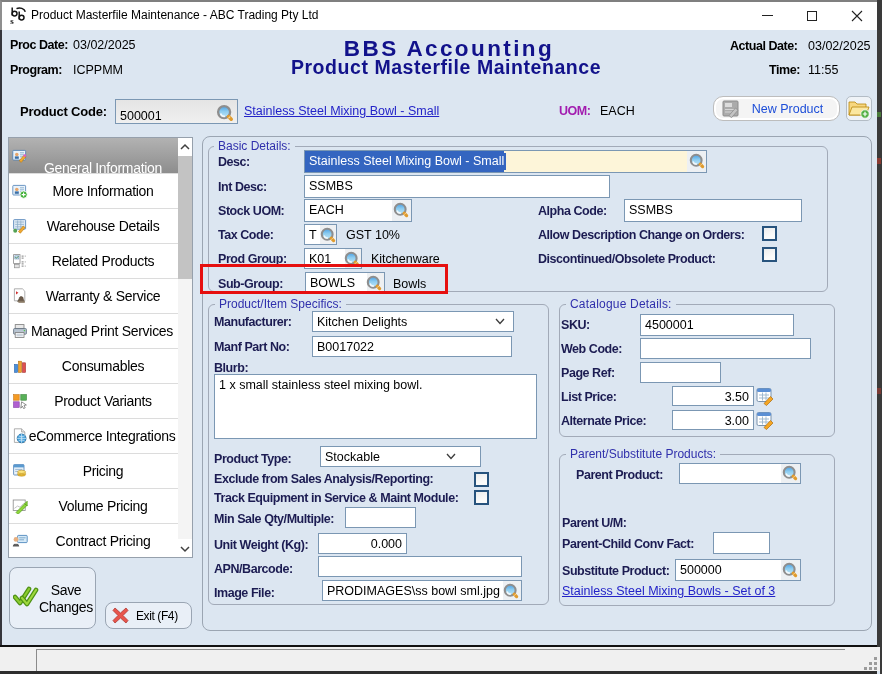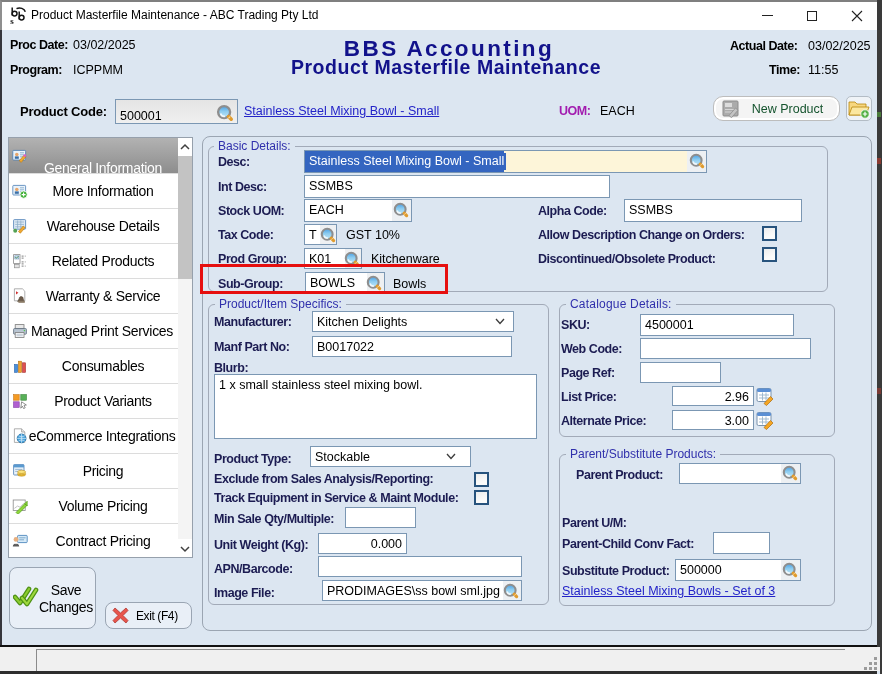--- a/index.html
+++ b/index.html
@@ -80,21 +80,21 @@
 <div class="abs lbl" style="left:559px;top:104px;color:#a21caf;">UOM:</div>
 <div class="abs val" style="left:600px;top:104px;">EACH</div>
 
 <div class="abs" style="left:713px;top:96px;width:127px;height:25px;border:1px solid #bdbdbd;border-radius:10px;background:#f4f4f4;box-shadow:inset 0 0 0 2px #fff;"></div>
 <svg class="abs" style="left:722px;top:100px;" width="18" height="18" viewBox="0 0 18 18">
  <rect x="1" y="1" width="15" height="15" rx="1" fill="#ababab" stroke="#8d8d8d"></rect>
  <rect x="3" y="3" width="7" height="4" fill="#dcdcdc"></rect>
  <path d="M3,9.5 h10 M3,12 h10" stroke="#d6d6d6" stroke-width="1.2"></path>
  <path d="M7,15.5 L13.5,8 L16,10.2 L9.5,17.7 z" fill="#c4c4c4" stroke="#8d8d8d" stroke-width="0.8"></path>
 </svg>
-<div class="abs" style="left:740px;top:102px;width:95px;text-align:center;font-size:12.5px;color:#14532d;">New Product</div>
+<div class="abs" style="left:740px;top:102px;width:95px;text-align:center;font-size:12.5px;color:#1d4ed8;">New Product</div>
 
 <div class="abs" style="left:846px;top:96px;width:26px;height:25px;border:1px solid #b3bcc5;border-radius:5px;background:#eff3f7;"></div>
 <svg class="abs" style="left:848px;top:99px;" width="22" height="20" viewBox="0 0 22 20">
  <path d="M1,5 L1,16 L18,16 L18,5 L9,5 L7,3 L1,3 z" fill="#f7d780" stroke="#b8860b" stroke-width="0.8"></path>
  <path d="M1,16 L4,8 L21,8 L18,16 z" fill="#fbe7a0" stroke="#b8860b" stroke-width="0.8"></path>
  <circle cx="17" cy="15" r="4.2" fill="#52b043" stroke="#fff" stroke-width="0.8"></circle>
  <path d="M17,12.8 v4.4 M14.8,15 h4.4" stroke="#fff" stroke-width="1.2"></path>
 </svg>
 
 <div class="abs" style="left:8px;top:137px;width:185px;height:421px;background:#fff;border:1px solid #96a0ac;"></div>
@@ -285,21 +285,21 @@
 <div class="abs lbl" style="left:214px;top:315px;">Manufacturer:</div>
 <div class="inp" style="left:312px;top:311px;width:202px;height:21px;">Kitchen Delights</div>
 <svg class="abs" style="left:495px;top:318px;" width="10" height="7" viewBox="0 0 10 7">
     <path d="M1,1 L5,5.5 L9,1" fill="none" stroke="#3c3c3c" stroke-width="1.3"></path>
   </svg>
 <div class="abs lbl" style="left:214px;top:340px;">Manf Part No:</div>
 <div class="inp" style="left:312px;top:336px;width:200px;height:21px;">B0017022</div>
 <div class="abs lbl" style="left:214px;top:361px;">Blurb:</div>
 <div class="inp" style="left:214px;top:374px;width:323px;height:65px;">1 x small stainless steel mixing bowl.</div>
 <div class="abs lbl" style="left:214px;top:452px;">Product Type:</div>
-<div class="inp" style="left:310px;top:446px;width:161px;height:21px;">Stockable</div>
+<div class="inp" style="left:320px;top:446px;width:161px;height:21px;">Stockable</div>
 <svg class="abs" style="left:446px;top:453px;" width="10" height="7" viewBox="0 0 10 7">
     <path d="M1,1 L5,5.5 L9,1" fill="none" stroke="#3c3c3c" stroke-width="1.3"></path>
   </svg>
 <div class="abs lbl" style="left:214px;top:472px;">Exclude from Sales Analysis/Reporting:</div>
 <div class="cb" style="left:474px;top:472px;"></div>
 <div class="abs lbl" style="left:214px;top:491px;">Track Equipment in Service &amp; Maint Module:</div>
 <div class="cb" style="left:474px;top:490px;"></div>
 <div class="abs lbl" style="left:214px;top:512px;">Min Sale Qty/Multiple:</div>
 <div class="inp" style="left:345px;top:507px;width:71px;height:21px;"></div>
 <div class="abs lbl" style="left:214px;top:538px;">Unit Weight (Kg):</div>
@@ -311,21 +311,21 @@
 
 <div class="fieldset" style="left:559px;top:304px;width:276px;height:133px;"></div>
 <div class="legend" style="left:566px;top:297px;letter-spacing:0.2px;">Catalogue Details:</div>
 <div class="abs lbl" style="left:561px;top:318px;">SKU:</div>
 <div class="inp" style="left:640px;top:314px;width:154px;height:22px;">4500001</div>
 <div class="abs lbl" style="left:561px;top:342px;">Web Code:</div>
 <div class="inp" style="left:640px;top:338px;width:171px;height:21px;"></div>
 <div class="abs lbl" style="left:561px;top:366px;">Page Ref:</div>
 <div class="inp" style="left:640px;top:362px;width:81px;height:21px;"></div>
 <div class="abs lbl" style="left:561px;top:390px;">List Price:</div>
-<div class="inp" style="left:672px;top:386px;width:82px;height:20px;text-align:right;">2.96</div>
+<div class="inp" style="left:672px;top:386px;width:82px;height:20px;text-align:right;">3.50</div>
 <svg class="abs" style="left:756px;top:387px;" width="19" height="19" viewBox="0 0 19 19">
 <rect x="1" y="1.5" width="14" height="13" rx="1.5" fill="#fff" stroke="#7a93ad"></rect>
 <rect x="1" y="1.5" width="14" height="3.5" rx="1.5" fill="#5b8fd4"></rect>
 <path d="M3,8 h10 M3,11 h10 M6.5,5.5 v8 M10,5.5 v8" stroke="#9ab4cc" stroke-width="0.9"></path>
 <path d="M8,16.5 L14.5,9.5 L17,12 L10.5,18.5 z" fill="#f5a623" stroke="#b06f10" stroke-width="0.7"></path>
 </svg>
 <div class="abs lbl" style="left:561px;top:414px;">Alternate Price:</div>
 <div class="inp" style="left:672px;top:410px;width:82px;height:20px;text-align:right;">3.00</div>
 <svg class="abs" style="left:756px;top:411px;" width="19" height="19" viewBox="0 0 19 19">
 <rect x="1" y="1.5" width="14" height="13" rx="1.5" fill="#fff" stroke="#7a93ad"></rect>

